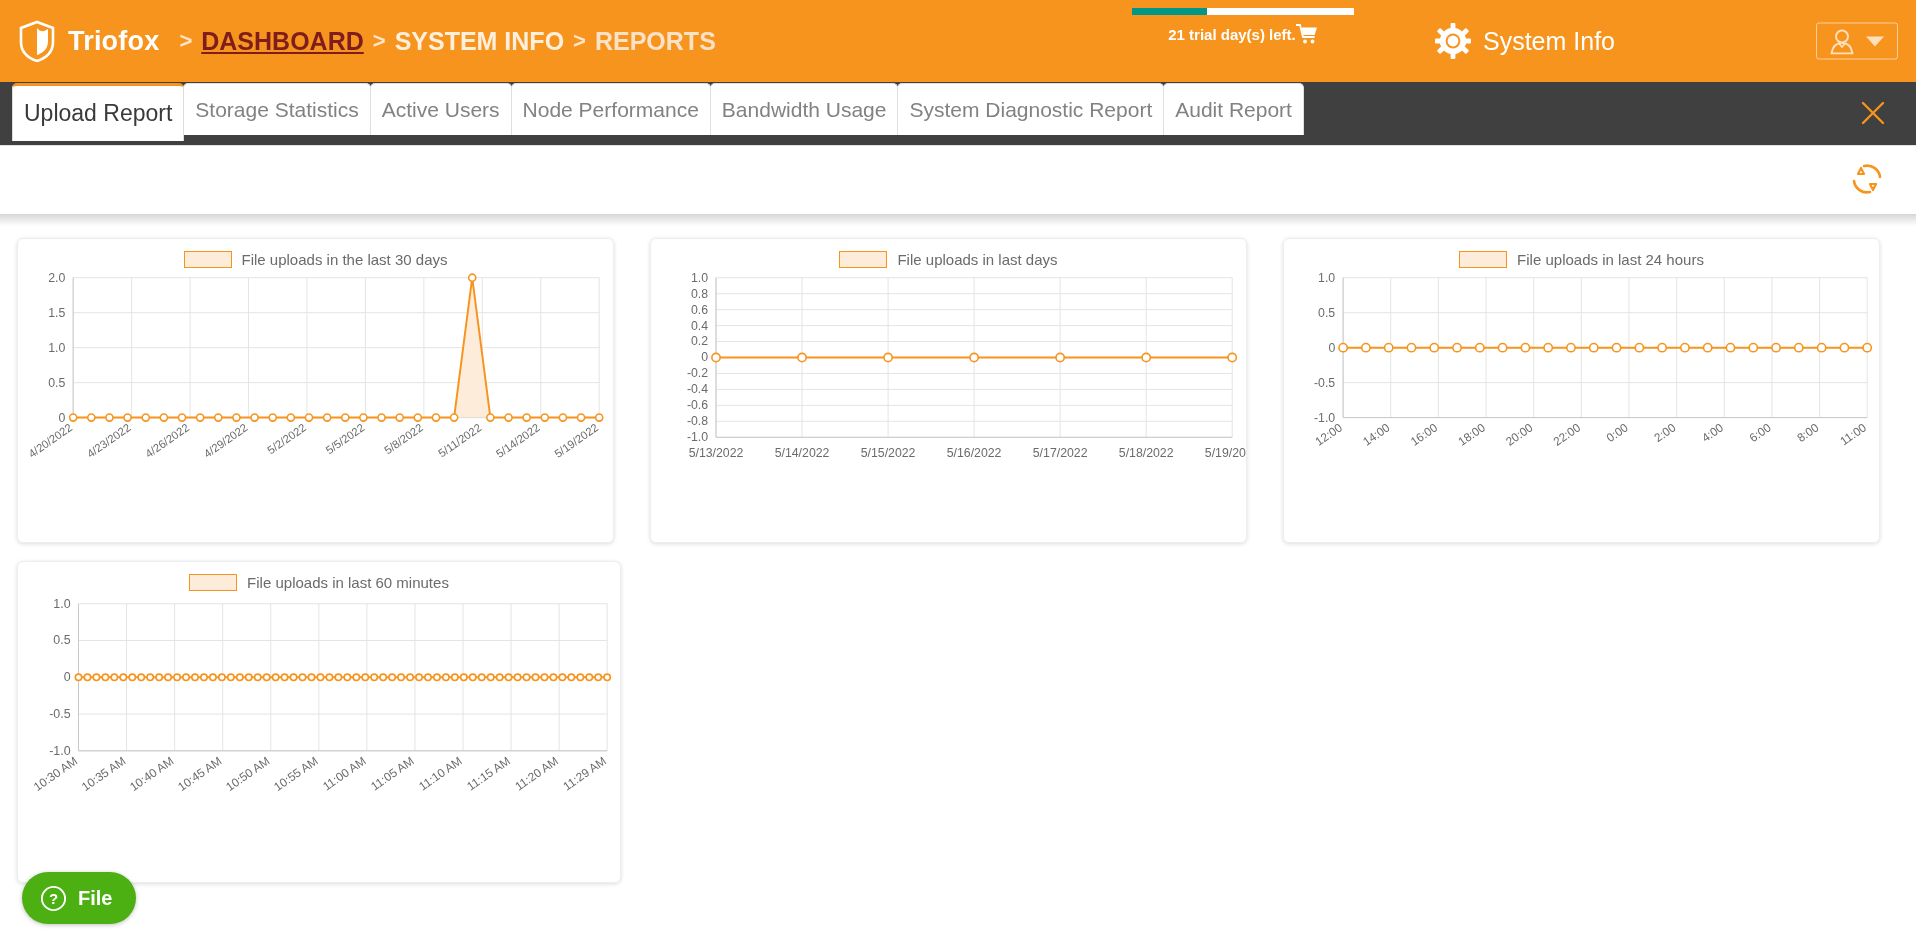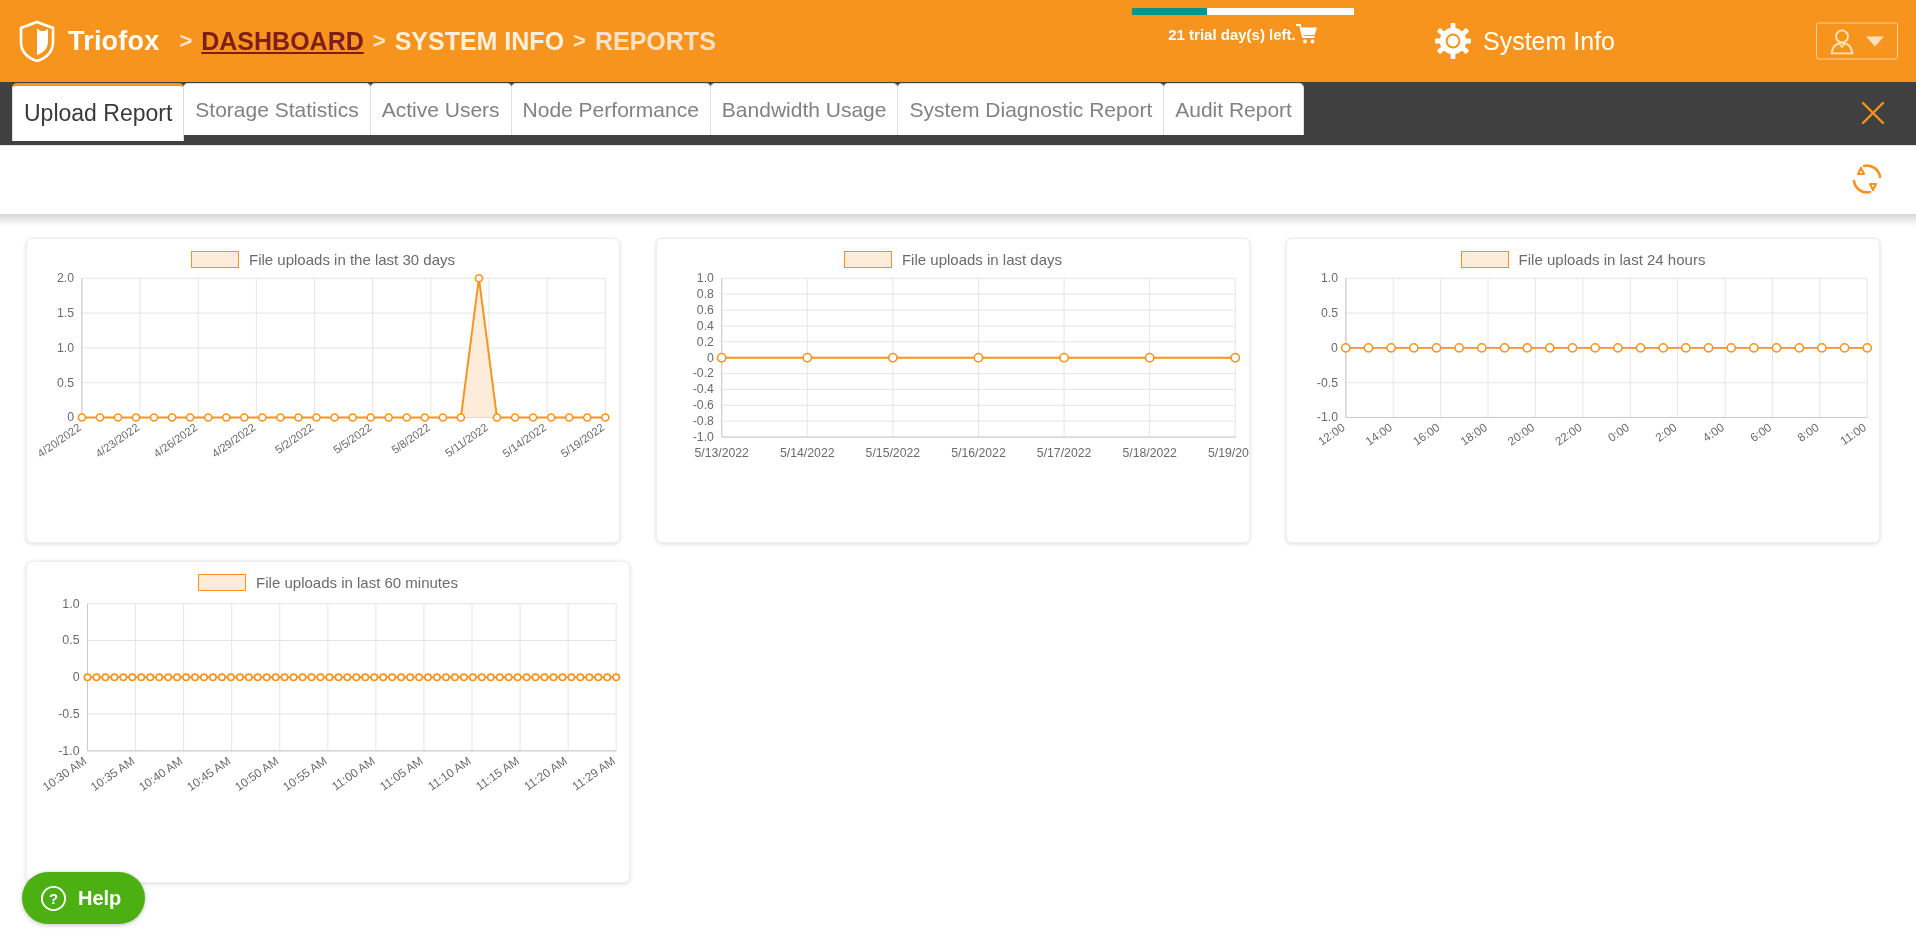--- a/index.html
+++ b/index.html
@@ -172,21 +172,21 @@
     height: 12px;
     background: linear-gradient(to bottom, rgba(0,0,0,.16), rgba(0,0,0,0));
   }
 
   
   .content {
     position: relative;
     background: #ffffff;
     padding: 12px 0 0 0;
   }
-  .chart-row { display: flex; padding-left: 26px; }
+  .chart-row { display: flex; padding-left: 17px; }
   .chart-card {
     width: 604px;
     height: 305px;
     background: #ffffff;
     border: 1px solid #eceff1;
     border-radius: 6px;
     box-shadow: 0 1px 4px rgba(0,0,0,.14);
     margin-right: 36px;
     margin-bottom: 18px;
     position: relative;
@@ -673,14 +673,14 @@
 
 </div>
 
 <div class="help-btn">
   <span class="help-icon">
     <svg viewBox="0 0 27 27" width="27" height="27">
       <circle cx="13.5" cy="13.5" r="11.6" fill="none" stroke="#ffffff" stroke-width="1.9"></circle>
       <text x="13.5" y="19.3" text-anchor="middle" font-size="15" font-weight="bold" fill="#ffffff" font-family="Liberation Sans, sans-serif">?</text>
     </svg>
   </span>
-  <span class="help-label">Help</span>
+  <span class="help-label">File</span>
 </div>
 
 </body></html>

